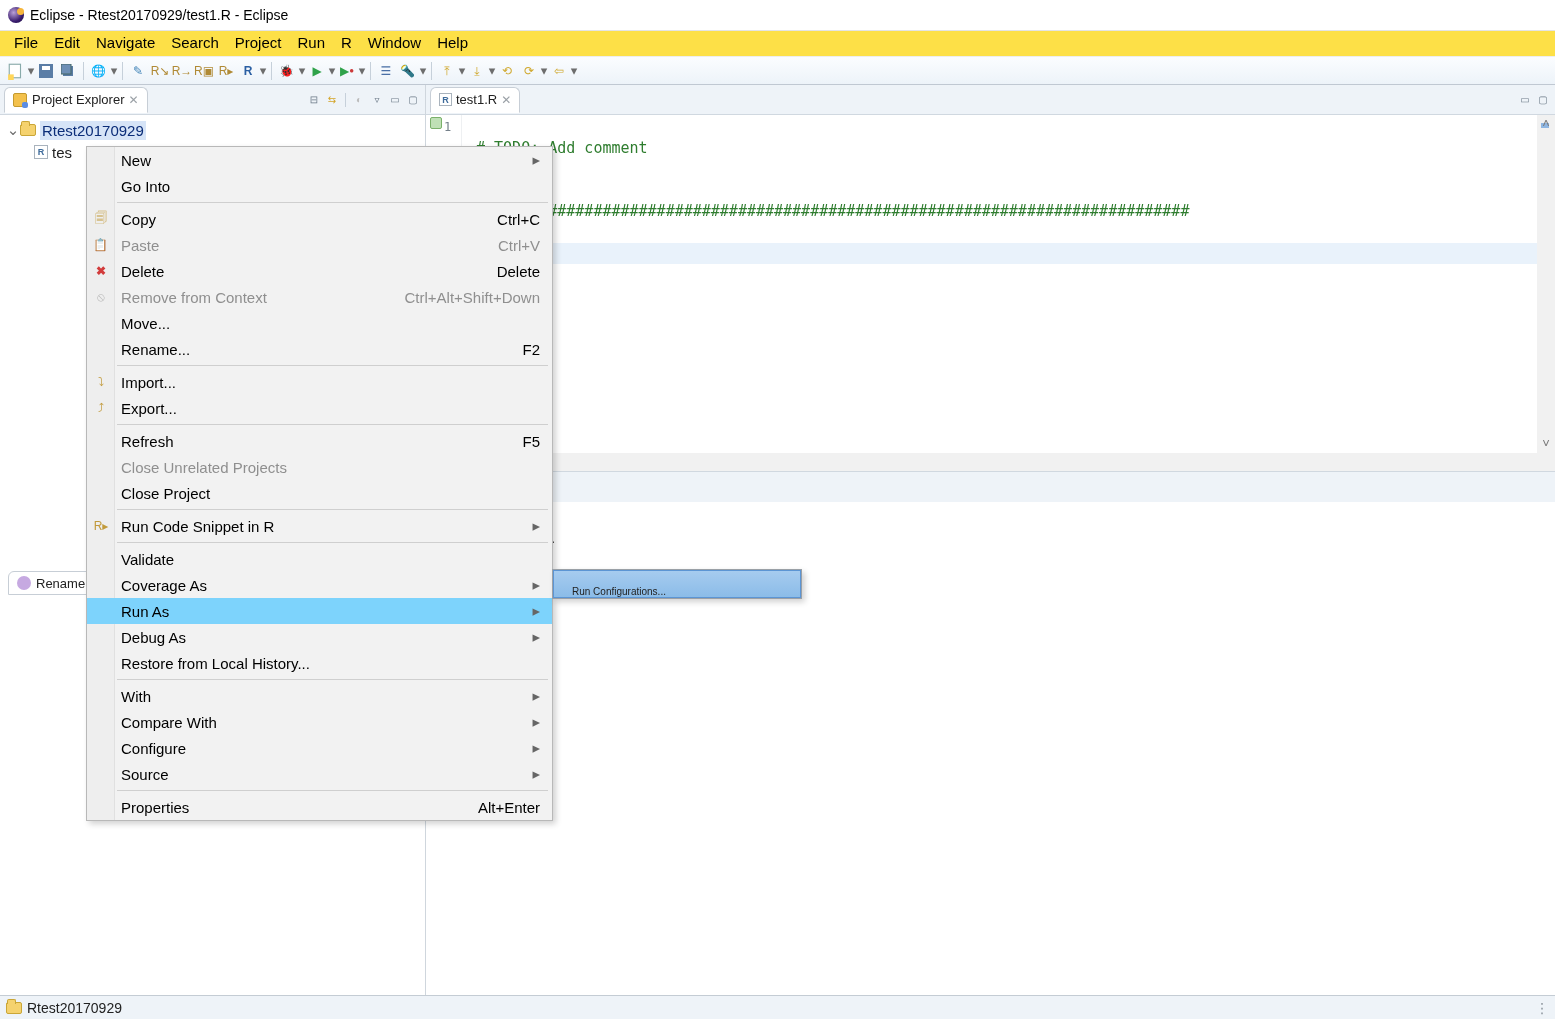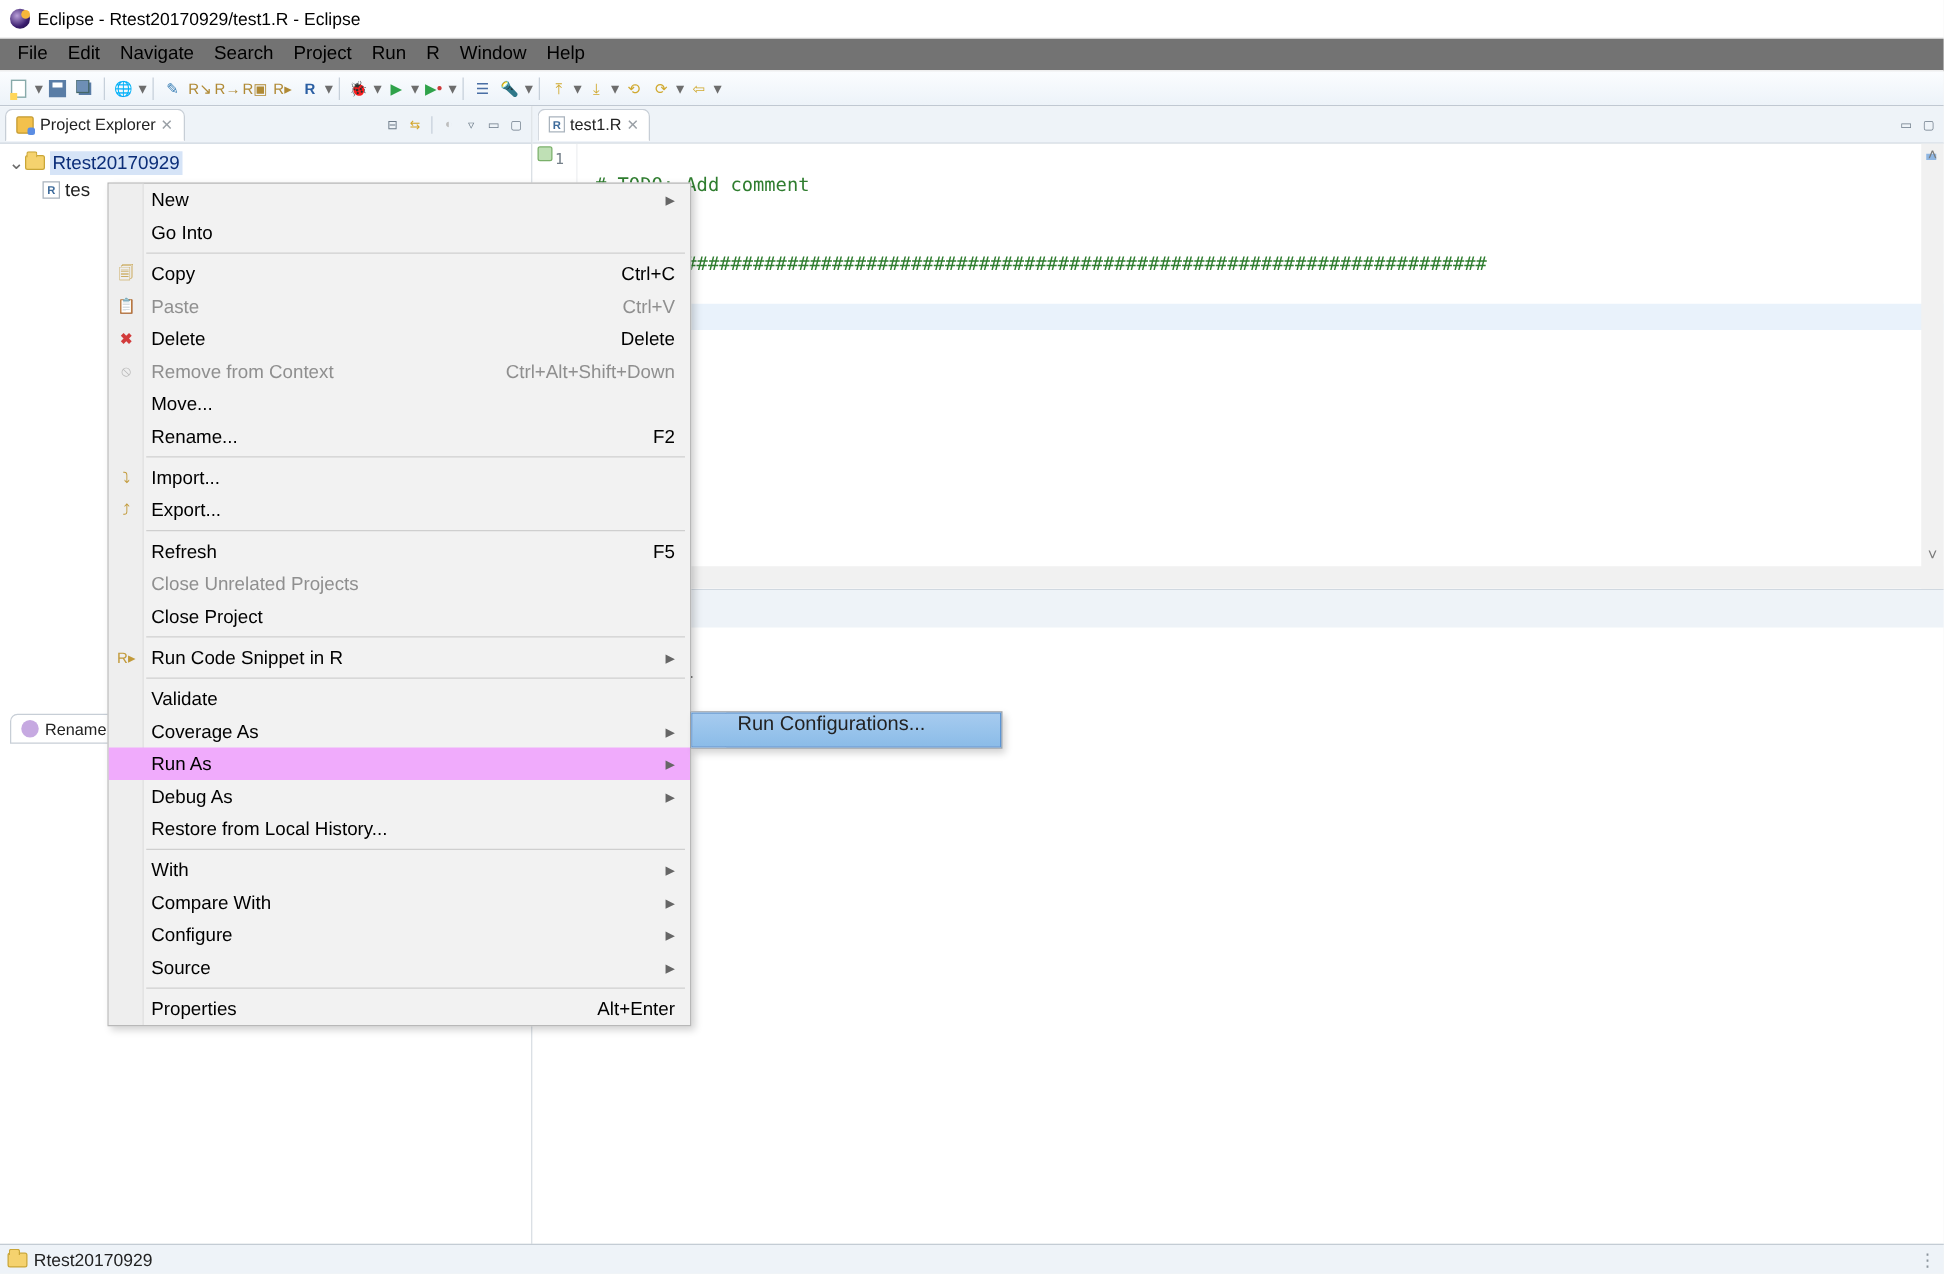--- a/index.html
+++ b/index.html
@@ -1,21 +1,21 @@
 <!DOCTYPE html>
 <html><head>
 <meta charset="utf-8">
 <style>
   * { box-sizing: border-box; margin: 0; padding: 0; }
   body { font-family: "Segoe UI", Arial, sans-serif; font-size: 13px; background: #f5f5f5; color: #222; overflow: hidden; width: 1555px; height: 1019px; }
   .titlebar { display: flex; align-items: center; padding: 7px 8px; background: #fff; border-bottom: 1px solid #e4e4e4; }
   .titlebar .eclipse-icon { width: 16px; height: 16px; margin-right: 6px; background: radial-gradient(circle at 35% 35%, #b9a0d8 0%, #3a1d6e 60%, #1a0a3a 100%); border-radius: 50%; position: relative; }
   .titlebar .eclipse-icon::after { content:""; position:absolute; top:1px; right:0; width:7px; height:7px; background:#f7b63a; border-radius:50%; }
   .title-text { font-size: 14px; color:#000; }
-  .menubar { display:flex; align-items:center; height:26px; background:#737373; padding: 0 6px 2px 6px; font-size:15px; color:#000; border-bottom:1px solid #eee; }
+  .menubar { display:flex; align-items:center; height:26px; background:#fde047; padding: 0 6px 2px 6px; font-size:15px; color:#000; border-bottom:1px solid #eee; }
   .menubar .menu-item { padding: 2px 8px; cursor:pointer; }
   .toolbar { display:flex; align-items:center; height:28px; background:linear-gradient(to bottom,#fbfdff,#edf3f9); border-bottom:1px solid #c0c8d2; padding:0 5px; }
   .tool-btn { width:18px; height:18px; margin:0 2px; border-radius:2px; display:inline-flex; align-items:center; justify-content:center; font-size:12px; color:#5f6f7f; }
   .tool-sep { width:1px; height:18px; background:#c6d0da; margin:0 4px; }
   .tool-drop { width:8px; height:18px; display:inline-flex; align-items:center; justify-content:center; color:#6d6d6d;}
   .tool-btn.save svg, .tool-btn.folder svg { width:14px; height:14px; }
   .workspace { display:flex; height: calc(1019px - 28px - 26px - 28px - 24px); background:#f5f5f5; }
   .left-pane { width:426px; display:flex; flex-direction:column; border-right:1px solid #cfd6dd; background:#fff; }
   .view-tabs { display:flex; align-items:center; height:30px; background:#eef3f8; border-bottom:1px solid #d0d8e0; position:relative; }
   .view-tab.active { display:flex; align-items:center; height:26px; background:#fff; border:1px solid #c7ced6; border-radius:6px 6px 0 0; padding:0 8px; margin-left:4px; border-bottom-color:#fff; }
@@ -50,25 +50,25 @@
   .bottom-tabs { display:flex; align-items:center; height:30px; background:#eef3f8; }
   .bottom-content { padding:4px 10px; font-size:15px; }
   .ctx-menu { position:absolute; left:86px; top:146px; width:467px; background:#f2f2f2; border:1px solid #b8b8b8; box-shadow:3px 3px 6px rgba(0,0,0,.18); }
   .ctx-iconcol { position:absolute; left:0; top:0; bottom:0; width:28px; background:#eeeeee; border-right:1px solid #e0e0e0;}
   .ctx-menu .mi { position:relative; display:flex; align-items:center; height:26px; padding:0 12px 0 34px; font-size:15px; color:#000;}
   .ctx-menu .mi.disabled { color:#8f8f8f;}
   .ctx-menu .mi .shortcut { margin-left:auto; color:#000;}
   .ctx-menu .mi.disabled .shortcut { color:#8f8f8f;}
   .ctx-menu .mi .chev { margin-left:auto; color:#666;}
   .ctx-menu .sep { height:1px; background:#cfcfcf; margin:3px 4px 3px 30px;}
-  .ctx-menu .mi.selected { background:#f0abfc; color:#000;gap:32px;}
+  .ctx-menu .mi.selected { background:#7dd3fc; color:#000;gap:32px;}
   .ctx-menu .mi .mi-icon { position:absolute; left:6px; width:16px; height:16px; display:flex; align-items:center; justify-content:center; font-size:12px;}
   .submenu { position:absolute; left:552px; top:569px; width:250px; background:#f7f7f7; border:1px solid #9aa0a6; box-shadow:3px 3px 6px rgba(0,0,0,.18);}
   .submenu .iconcol { position:absolute; left:0; top:0; bottom:0; width:28px; background:#eeeeee; border-right:1px solid #e0e0e0;}
-  .submenu .smi { position:relative; height:28px; display:flex; align-items:flex-start; padding-left:36px; font-size:16px; background:linear-gradient(to bottom,#a6cbef,#8bbce8); border:1px solid #5c95d4;}
+  .submenu .smi { position:relative; height:28px; display:flex; align-items:flex-end; padding-left:18px; font-size:10px; background:linear-gradient(to bottom,#a6cbef,#8bbce8); border:1px solid #5c95d4;}
   .statusbar { position:absolute; left:0; bottom:0; right:0; height:24px; background:#eef3f8; border-top:1px solid #c4ccd4; display:flex; align-items:center; padding:0 6px; font-size:14px; }
   .statusbar .folder-icon { width:16px;height:12px;margin-right:5px;}
   .right-gutter { position:absolute; right:0; top:30px; width:18px; height:356px; background:#f1f1f1;}
   .right-gutter .pos-marker { position:absolute; left:4px; top:8px; width:8px; height:5px; background:#8fb6e2;}
   .editor-top-right { margin-left:auto; display:flex; gap:2px; padding-right:4px; }
   .vsb-arrow{width:16px;height:16px;display:flex;align-items:center;justify-content:center;color:#7a7a7a;}
 </style>
 </head>
 <body>
 

